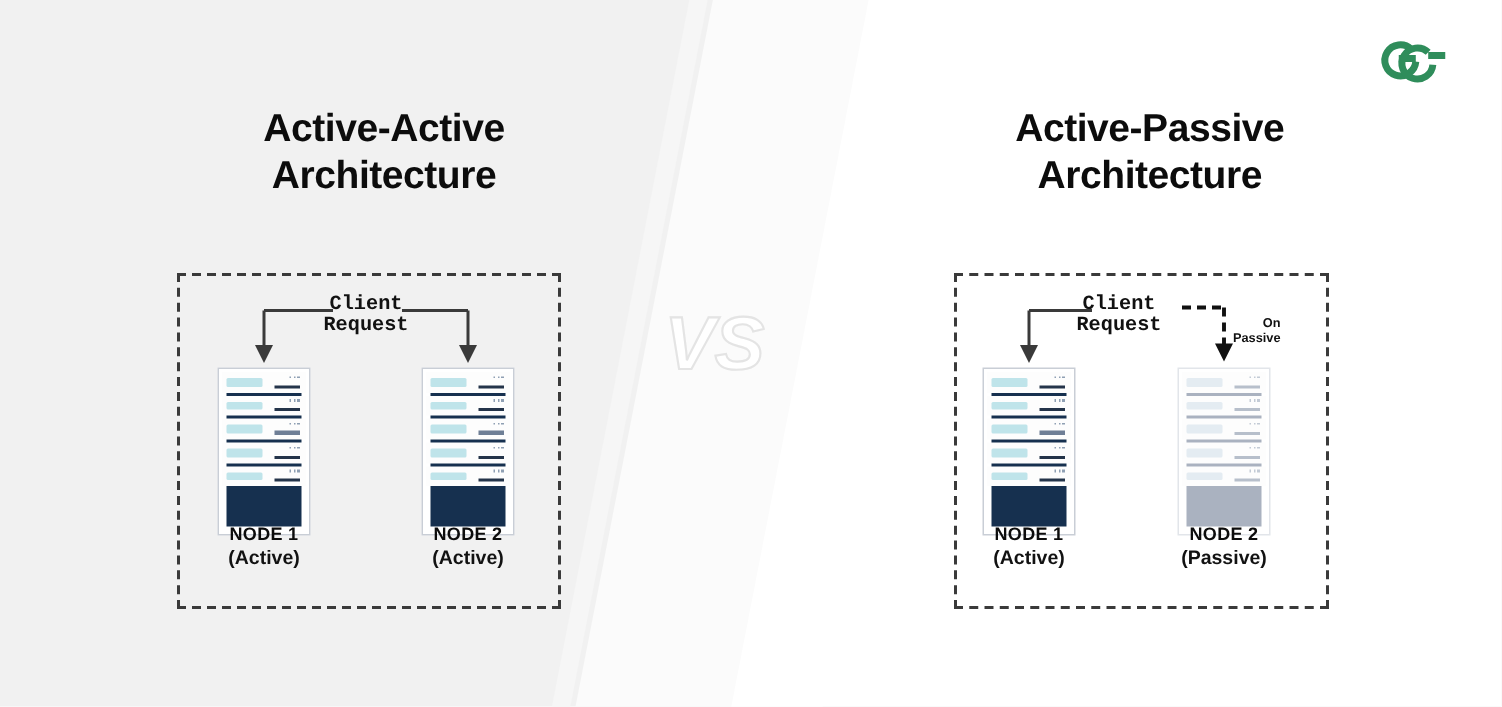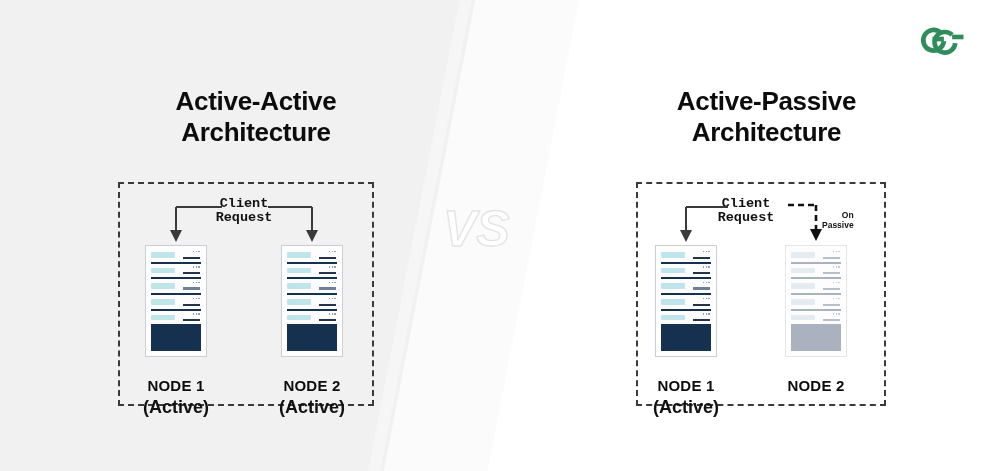--- a/index.html
+++ b/index.html
@@ -34,21 +34,21 @@
   #vs-watermark{
     position:absolute;left:441px;top:192px;width:72px;height:70px;
   }
 
   
   .panel{position:absolute;top:0;height:471px;}
   #panel-left{left:0;width:480px;}
   #panel-right{left:500px;width:501px;}
 
   .panel-title{
-    position:absolute;left:0;right:0;top:86px;
+    position:absolute;left:0;right:0;top:70px;
     text-align:center;
     font-size:26px;font-weight:bold;color:#0c0c0c;
     line-height:1.18;letter-spacing:-0.3px;padding-left:32px;
   }
   .panel-title span{display:block;}
 
   .dashed-box{
     position:absolute;
     border:2px dashed #3a3a3a;
     background:transparent;
@@ -114,26 +114,25 @@
   .rack-row.passive .line{background:#b7bfcb;}
   .rack-row .line2{
     position:absolute;right:4px;bottom:3px;width:17px;height:2.6px;background:#6f7f96;
   }
 
   
   .node-caption{
     position:absolute;text-align:center;white-space:nowrap;
   }
   .node-caption .nname{
-    font-size:15px;font-weight:bold;color:#0c0c0c;letter-spacing:0.2px;
+    font-size:12px;font-weight:bold;color:#0c0c0c;letter-spacing:0.2px;
     line-height:1.1;
-    margin-top:28px;
   }
   .node-caption .nstate{
-    font-size:18px;font-weight:bold;color:#121212;line-height:1.25;margin-top:1px;
+    font-size:13px;font-weight:bold;color:#121212;line-height:1.25;margin-top:1px;
   }
 </style>
 </head>
 <body>
 
 <div id="bg-left"></div>
 <div id="bg-right"></div>
 <div id="bg-band3"></div>
 <div id="bg-band"></div>
 <div id="bg-band2"></div>
@@ -429,14 +428,15 @@
         </div>
     </div>
   </div>
 
   <div class="node-caption" style="left:126px;top:350px;width:120px;">
     <div class="nname">NODE 1</div>
     <div class="nstate">(Active)</div>
   </div>
   <div class="node-caption" style="left:256px;top:350px;width:120px;">
     <div class="nname">NODE 2</div>
+    <div class="nstate">(Passive)</div>
   </div>
 </section>
 
 </body></html>

